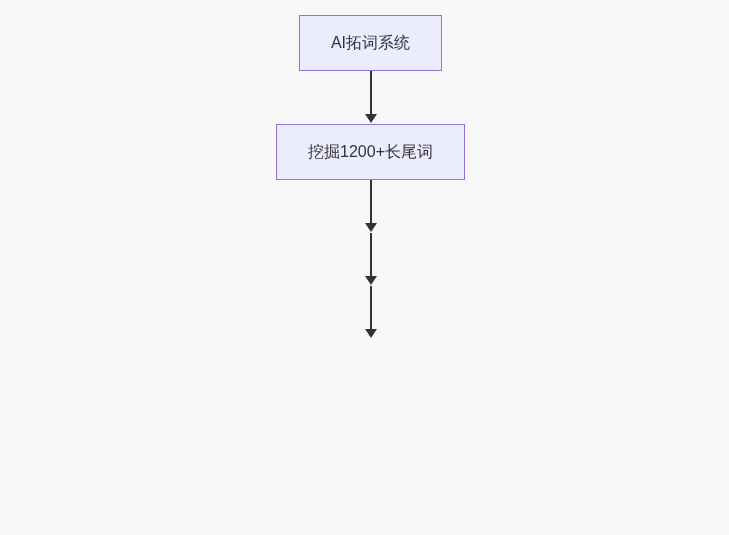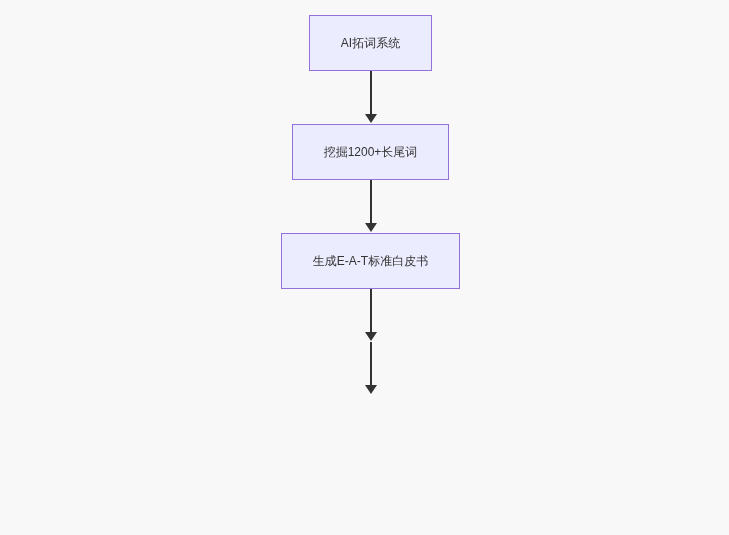--- a/index.html
+++ b/index.html
@@ -27,21 +27,21 @@
   .flow-node {
     height: 56px;
     box-sizing: border-box;
     padding: 0 31px;
     display: flex;
     align-items: center;
     justify-content: center;
     background: var(--node-fill, #ECECFF);
     border: 1px solid var(--node-border, #9370DB);
     color: var(--text, #333333);
-    font-size: 12px;
+    font-size: 16px;
     white-space: nowrap;
   }
   .flow-arrow {
     height: 53px;
     display: flex;
     flex-direction: column;
     align-items: center;
     justify-content: flex-start;
   }
   .flow-arrow .line {
@@ -74,23 +74,20 @@
 
   <div class="flow-node">
     <span>挖掘1200+长尾词</span>
   </div>
 
   <div class="flow-arrow">
     <div class="line"></div>
     <div class="head"></div>
   </div>
 
-  <div class="flow-node">
-    <span>生成E-A-T标准白皮书</span>
-  </div>
 
   <div class="flow-arrow">
     <div class="line"></div>
     <div class="head"></div>
   </div>
 
 
   <div class="flow-arrow">
     <div class="line"></div>
     <div class="head"></div>

